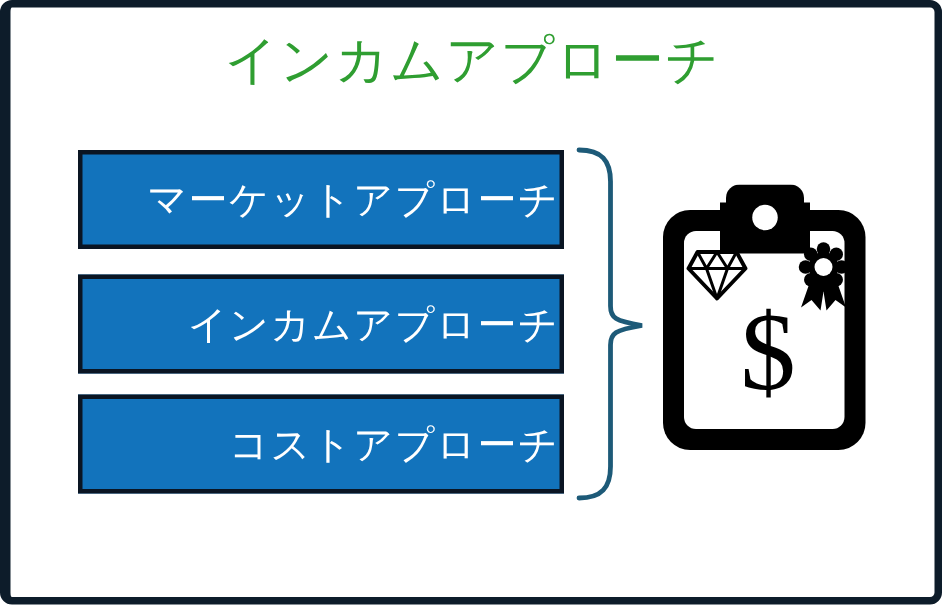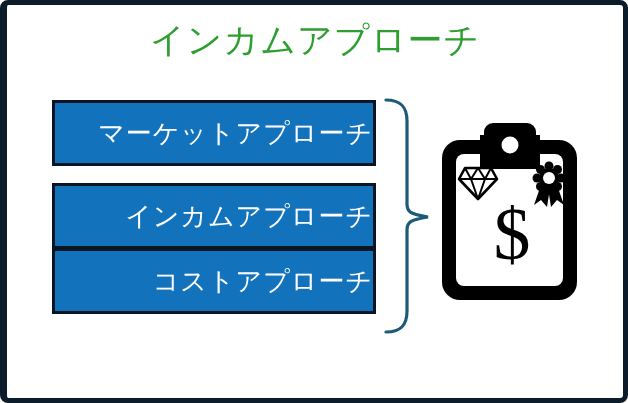--- a/index.html
+++ b/index.html
@@ -37,21 +37,21 @@
     display: flex;
     align-items: center;
     justify-content: flex-end;
     color: #ffffff;
     font-size: 26px;
     letter-spacing: 1px;
     white-space: nowrap;
   }
   .approach-box.b1 { top: 95px; }
   .approach-box.b2 { top: 178px; }
-  .approach-box.b3 { top: 243px; }
+  .approach-box.b3 { top: 258px; }
   .brace-svg {
     position: absolute;
     left: 376px; top: 92px;
     width: 48px; height: 238px;
   }
   .clipboard-svg {
     position: absolute;
     left: 433px; top: 118px;
     width: 150px; height: 185px;
   }

